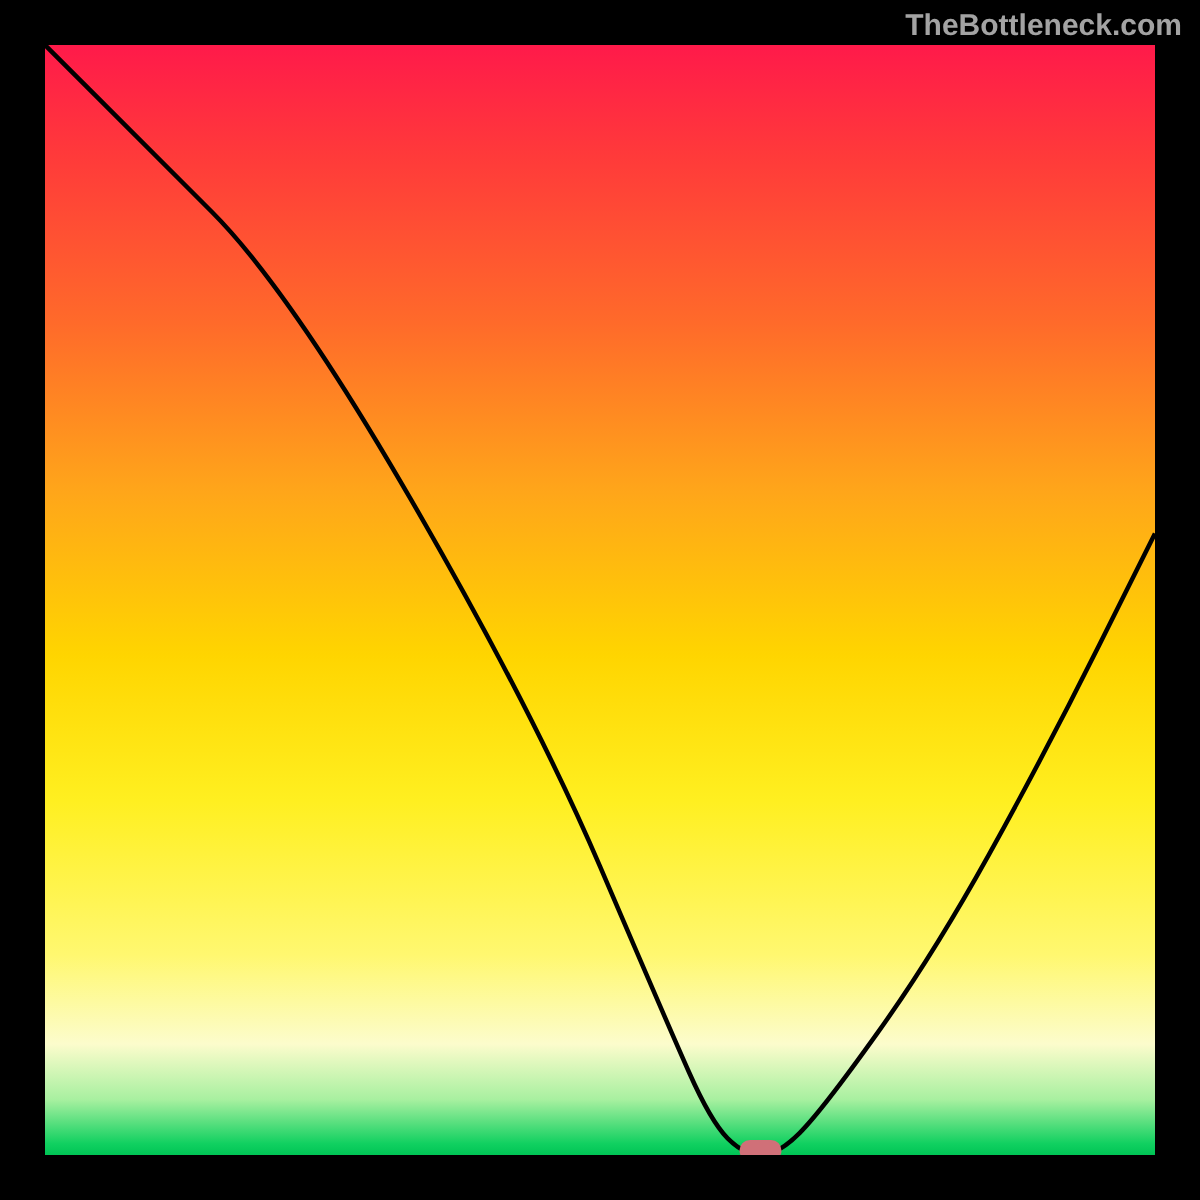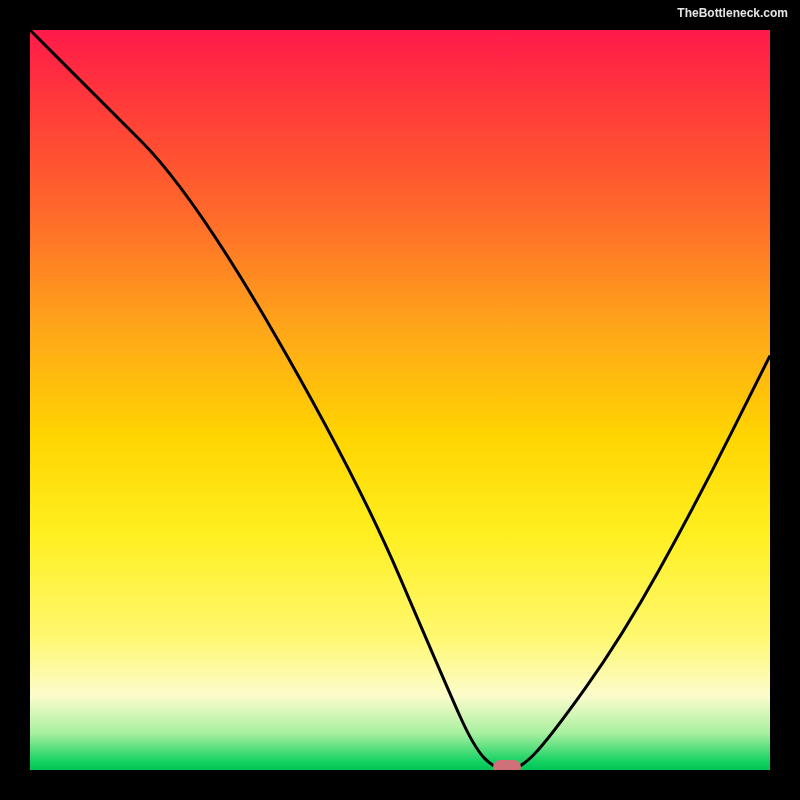--- a/index.html
+++ b/index.html
@@ -8,22 +8,22 @@
     width: 800px;
     height: 800px;
     background: #000;
     position: relative;
     font-family: Arial, sans-serif;
   }
   .watermark {
     position: absolute;
     top: 6px;
     right: 12px;
-    color: #e5e5e5;
-    font-size: 12px;
+    color: #a3a3a3;
+    font-size: 20px;
     font-weight: bold;
     z-index: 10;
   }
   .plot-area {
     position: absolute;
     left: 30px;
     top: 30px;
     width: 740px;
     height: 740px;
     overflow: hidden;

